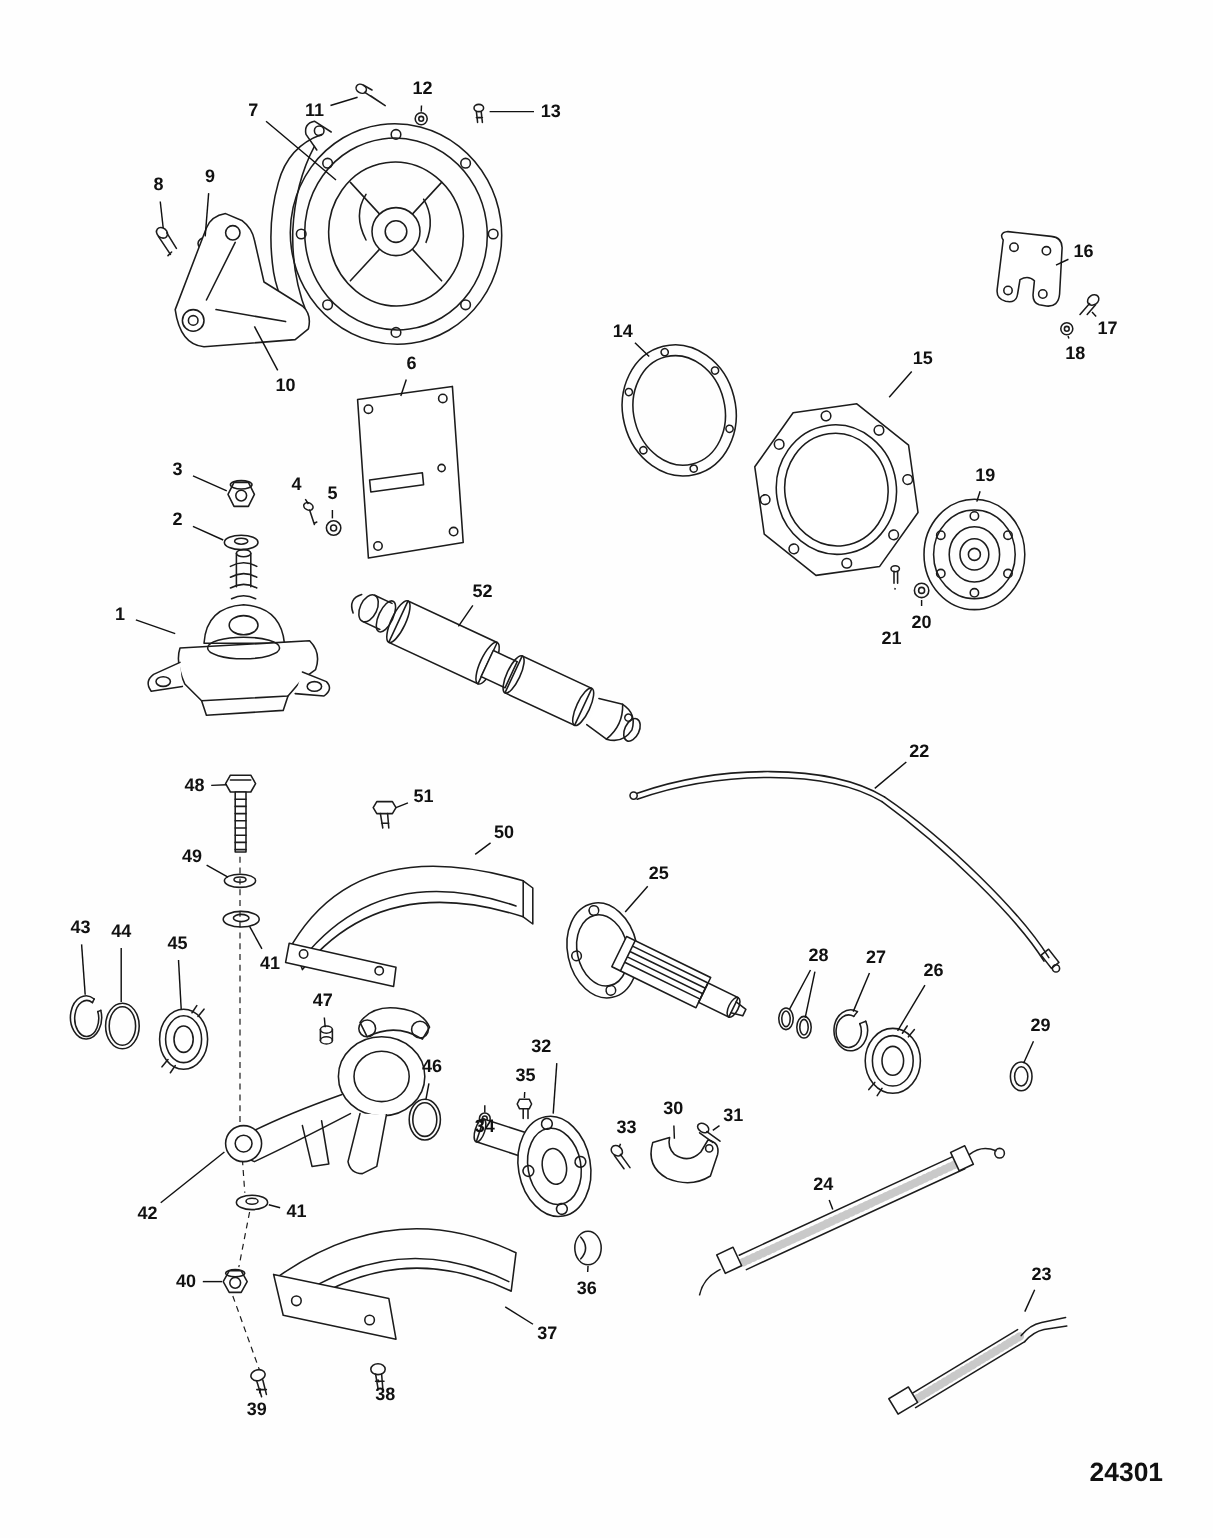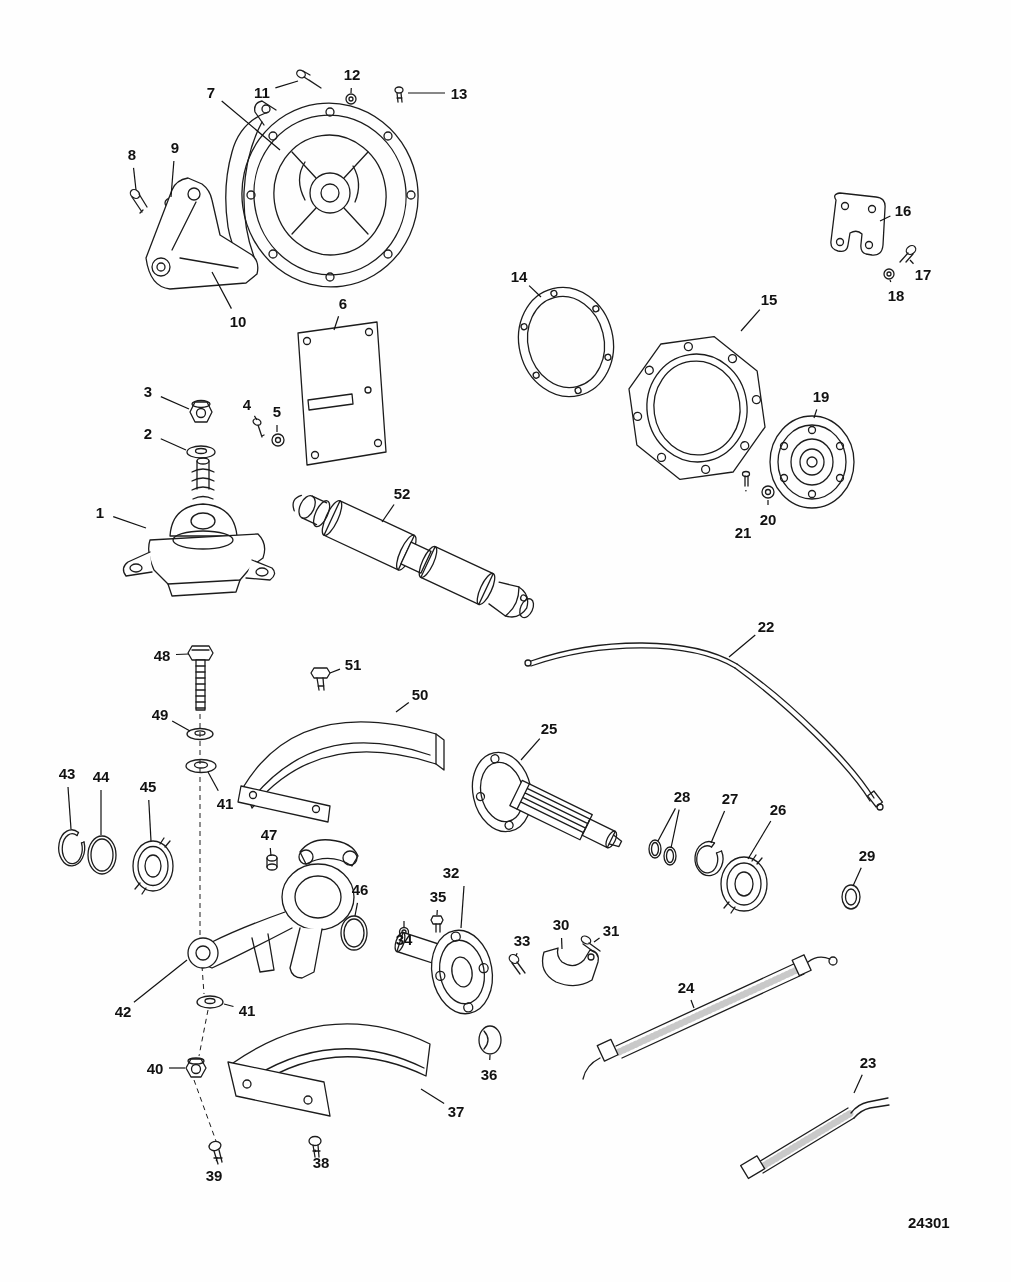--- a/index.html
+++ b/index.html
@@ -13,21 +13,21 @@
   .dash { stroke:#1c1c1c; stroke-width:1; fill:none; stroke-dasharray:5 4; }
   .leader { stroke:#111; stroke-width:1.2; }
   .braid { stroke:#8a8a8a; stroke-width:7; stroke-dasharray:1.5 3; opacity:.45; fill:none; }
   .callout-layer { position:absolute; inset:0; pointer-events:none; }
   .callout {
     position:absolute; transform:translate(-50%,-50%);
     font-weight:bold; font-size:15px; color:#111; white-space:nowrap;
   }
   .drawing-number {
     position:absolute; left:908px; top:1214px;
-    font-weight:bold; font-size:15px; color:#111;
+    font-weight:bold; font-size:22px; color:#111;
   }
 </style>
 </head>
 <body>
 
 <div class="canvas">
 
   <svg class="diagram" width="1011" height="1282" viewBox="0 0 1011 1282">
 
     <path class="dash" d="M200,714 L200,940 M202,966 L204,994 M208,1010 L199,1056 M194,1080 L216,1141"></path>

